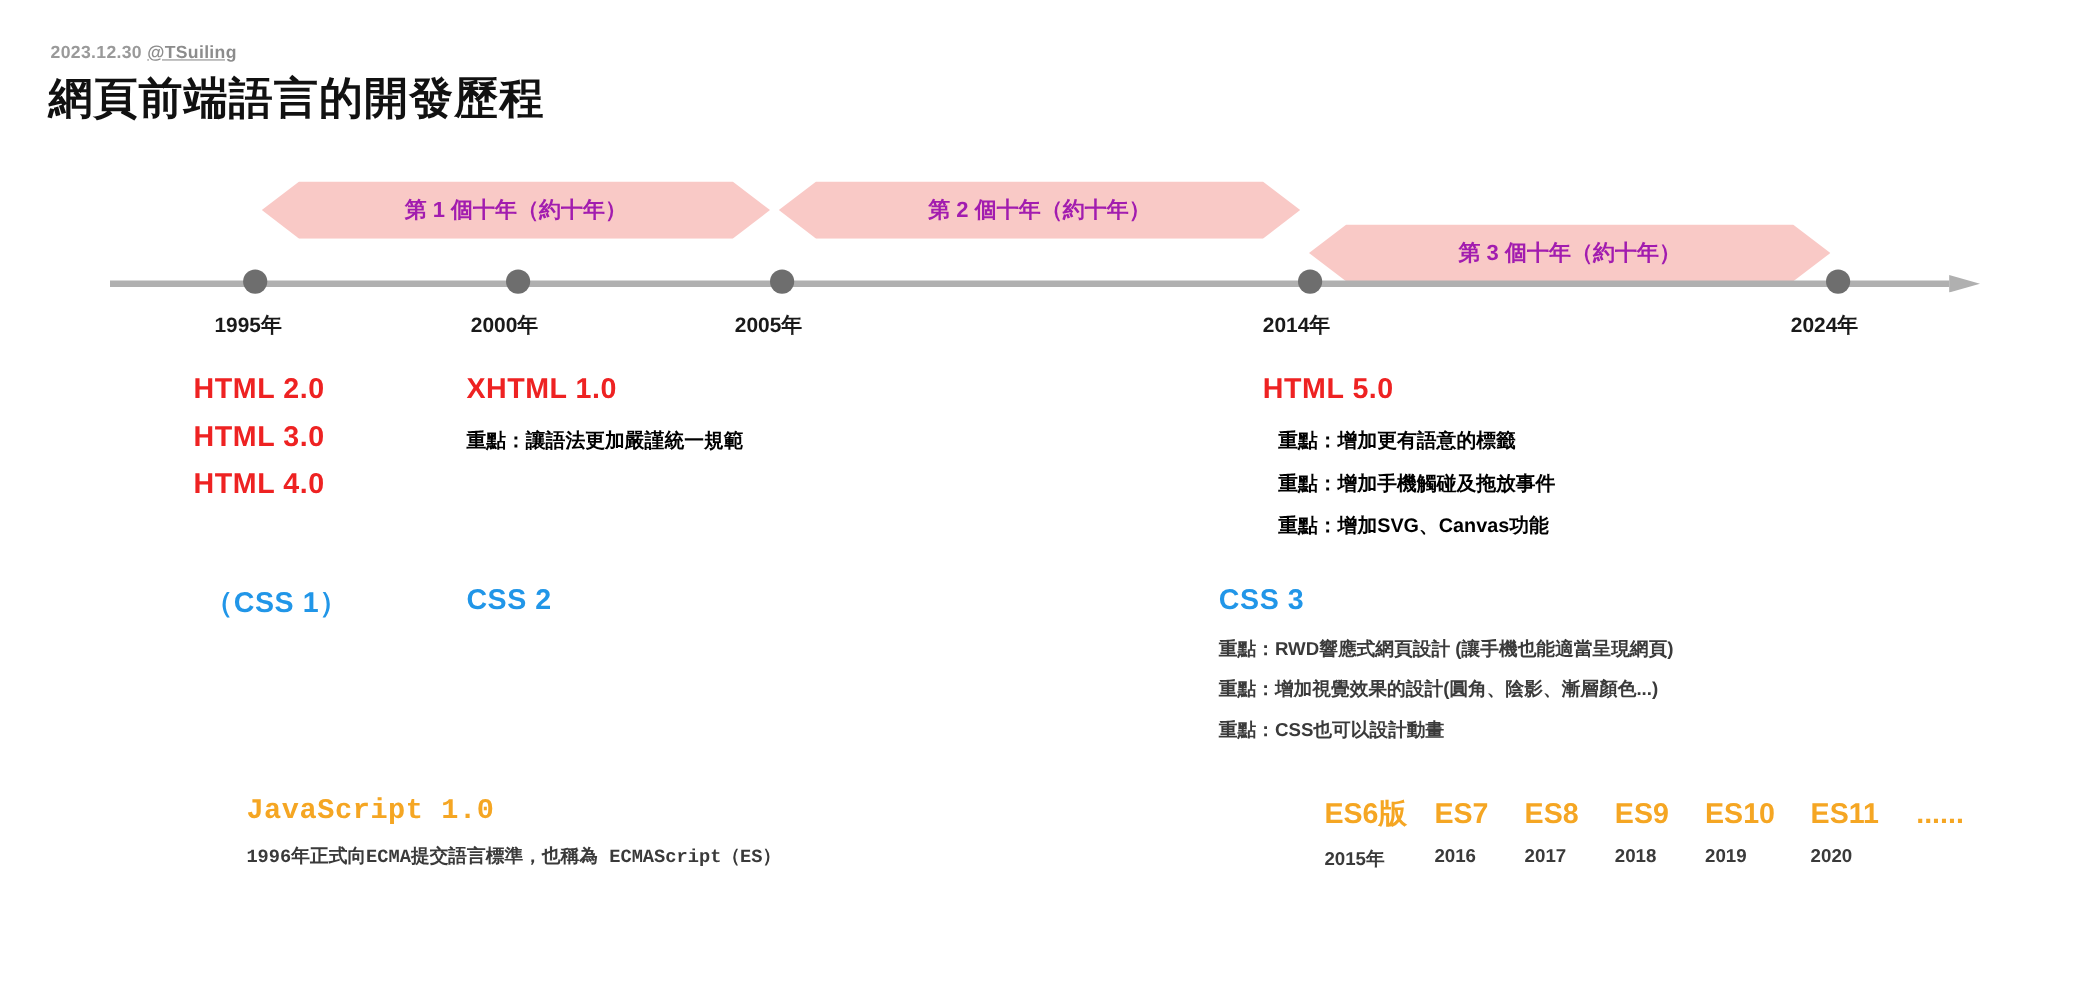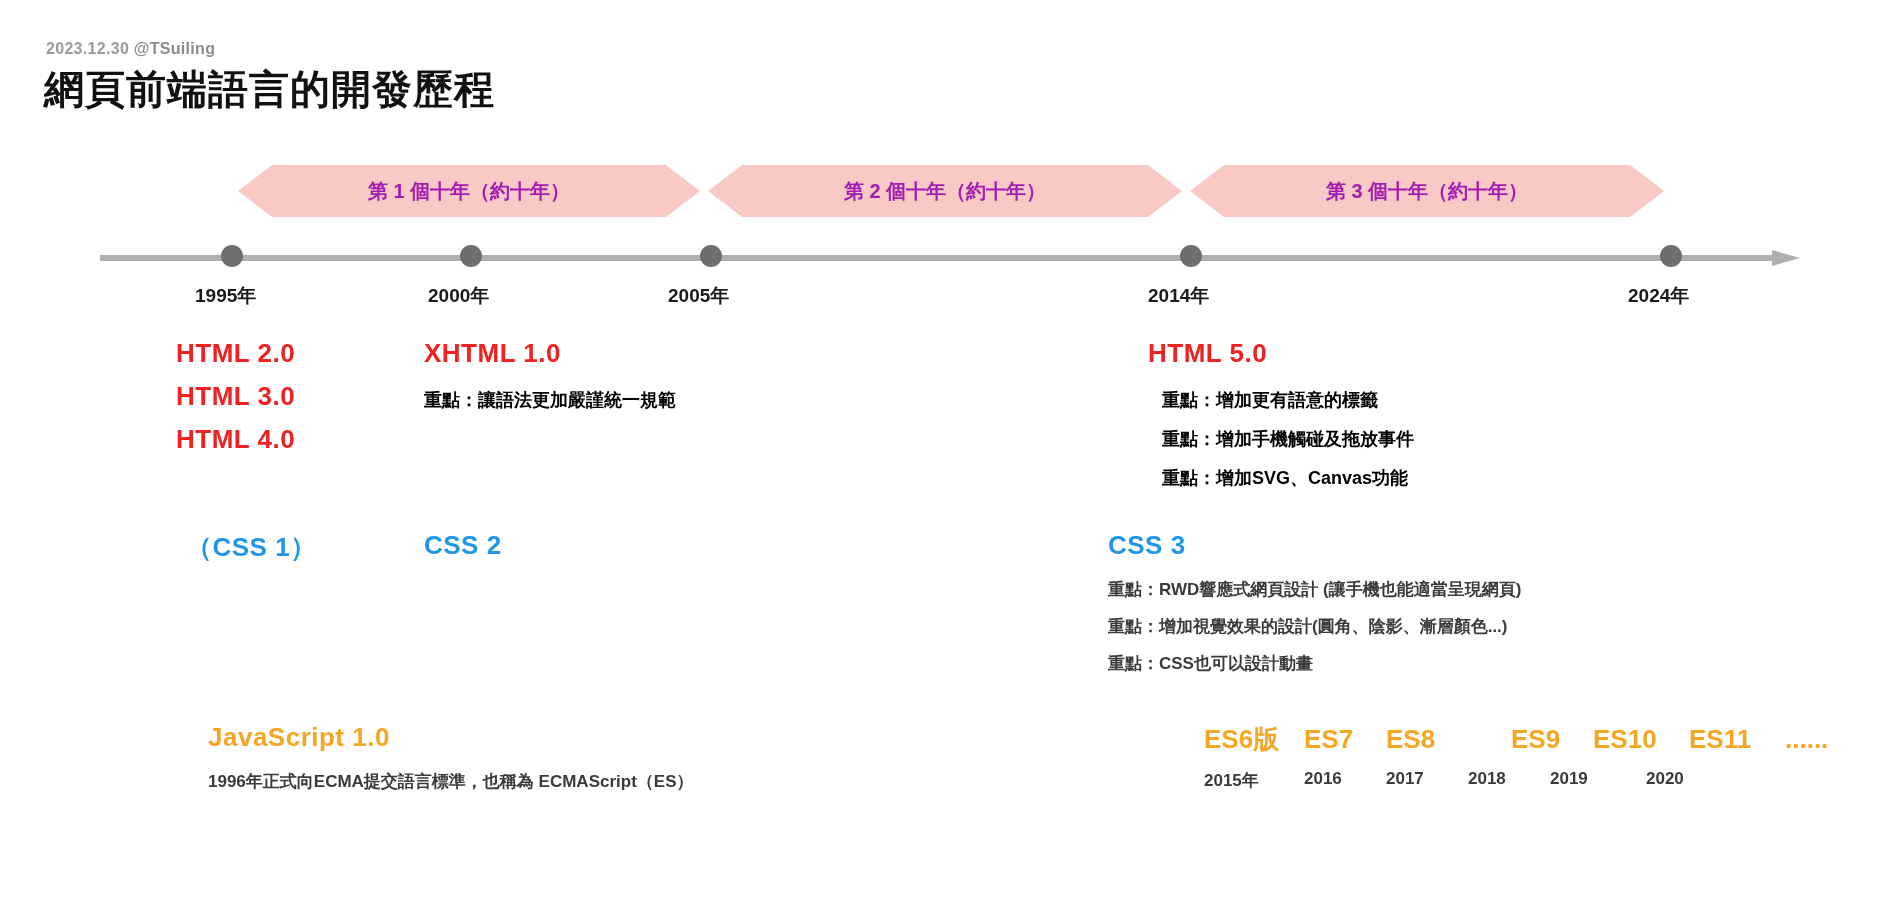--- a/index.html
+++ b/index.html
@@ -20,21 +20,21 @@
   #meta-line {
     position: absolute;
     left: 46px;
     top: 40px;
     font-size: 16px;
     color: #9a9a9a;
     font-weight: bold;
     letter-spacing: .3px;
     white-space: nowrap;
   }
-  #meta-line .handle { color: #8c8c8c; }
+  #meta-line .handle { color: #8c8c8c; text-decoration: underline; }
   #page-title {
     position: absolute;
     left: 44px;
     top: 62px;
     font-size: 40px;
     font-weight: bold;
     color: #111;
     letter-spacing: 1px;
     white-space: nowrap;
   }
@@ -153,21 +153,21 @@
   <div class="dec-label">第 1 個十年（約十年）</div>
 </div>
 
 <div class="decade" style="left:708px; width:474px;">
   <svg width="474" height="52" viewBox="0 0 474 52">
     <polygon points="0,26 34,0 440,0 474,26 440,52 34,52" fill="#f9c9c6"></polygon>
   </svg>
   <div class="dec-label">第 2 個十年（約十年）</div>
 </div>
 
-<div class="decade" style="left:1190px; width:474px;">
+<div class="decade" style="left:1190px; width:474px;margin-top:39px;">
   <svg width="474" height="52" viewBox="0 0 474 52">
     <polygon points="0,26 34,0 440,0 474,26 440,52 34,52" fill="#f9c9c6"></polygon>
   </svg>
   <div class="dec-label">第 3 個十年（約十年）</div>
 </div>
 
 <div id="timeline-axis">
   <svg width="1700" height="16" viewBox="0 0 1700 16">
     <line x1="0" y1="8" x2="1672" y2="8" stroke="#b0b0b0" stroke-width="6"></line>
     <polygon points="1672,0 1700,8 1672,16" fill="#b0b0b0"></polygon>
@@ -212,31 +212,31 @@
   <div class="css-title">CSS 2</div>
 </div>
 
 <div class="block" style="left:1108px; top:530px;">
   <div class="css-title">CSS 3</div>
   <div class="note-sm" style="margin-top:10px;">重點：RWD響應式網頁設計 (讓手機也能適當呈現網頁)</div>
   <div class="note-sm">重點：增加視覺效果的設計(圓角、陰影、漸層顏色...)</div>
   <div class="note-sm">重點：CSS也可以設計動畫</div>
 </div>
 
-<div class="block" style="left:208px; top:722px;">
+<div class="block" style="left:224px; top:722px;font-family:Liberation Mono, monospace;">
   <div class="js-title">JavaScript 1.0</div>
   <div class="note-sm" style="margin-top:10px;">1996年正式向ECMA提交語言標準，也稱為 ECMAScript（ES）</div>
 </div>
 
 <div class="block" style="left:1204px; top:722px;">
   <div class="es-row">
     <div class="es-item" style="width:100px;">ES6版</div>
     <div class="es-item" style="width:82px;">ES7</div>
     <div class="es-item" style="width:82px;">ES8</div>
-    <div class="es-item" style="width:82px;margin-left:43px;">ES9</div>
+    <div class="es-item" style="width:82px;">ES9</div>
     <div class="es-item" style="width:96px;">ES10</div>
     <div class="es-item" style="width:96px;">ES11</div>
     <div class="es-item">......</div>
   </div>
   <div class="es-year-row" style="margin-top:12px;">
     <div class="es-year" style="width:100px;">2015年</div>
     <div class="es-year" style="width:82px;">2016</div>
     <div class="es-year" style="width:82px;">2017</div>
     <div class="es-year" style="width:82px;">2018</div>
     <div class="es-year" style="width:96px;">2019</div>

